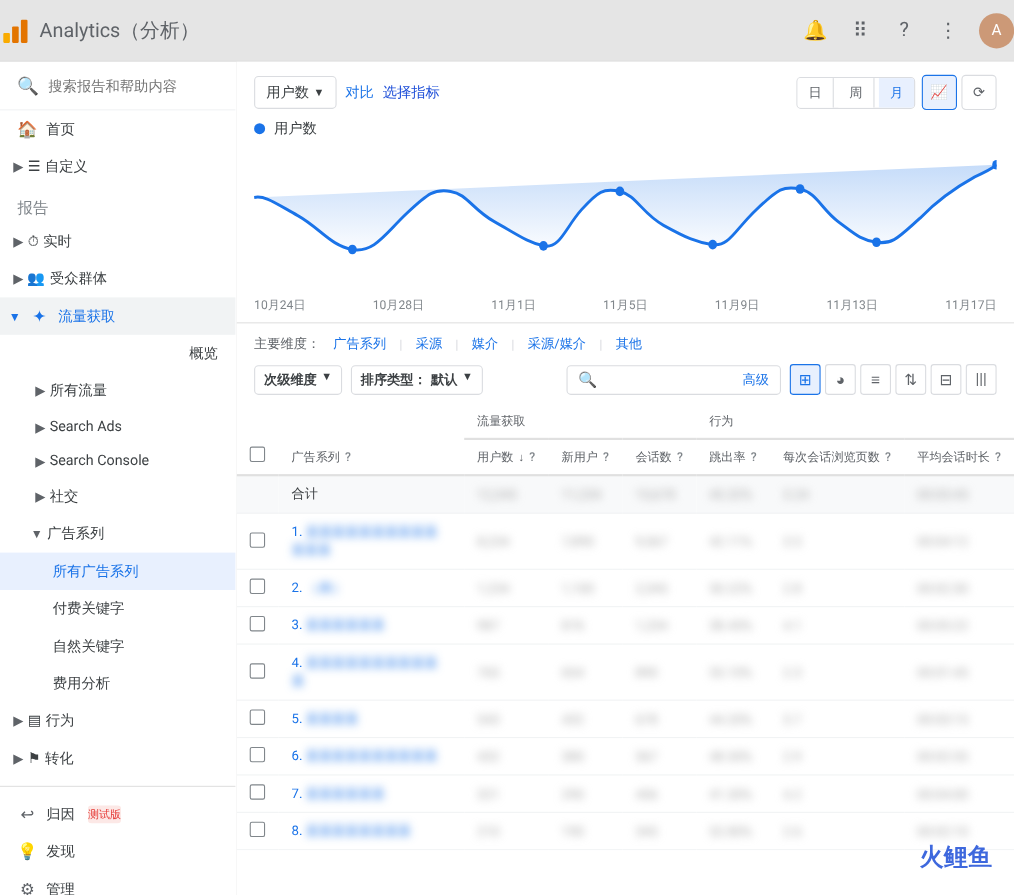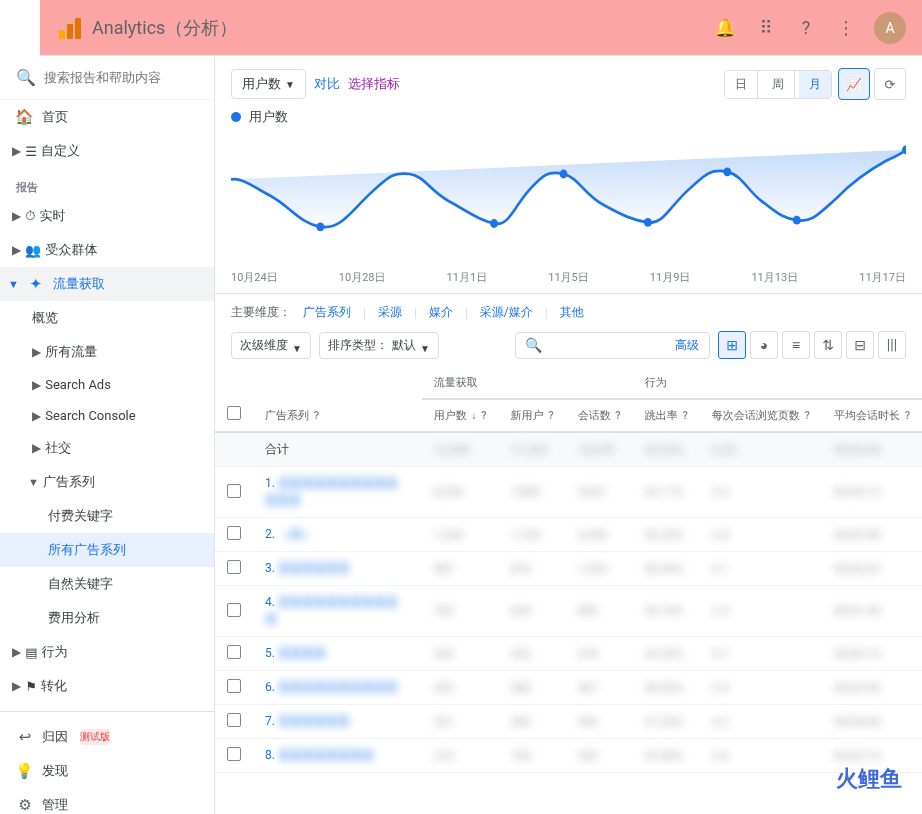--- a/index.html
+++ b/index.html
@@ -1,57 +1,57 @@
 <!DOCTYPE html>
 <html><head>
   <meta charset="utf-8">
   <style>
     * { box-sizing: border-box; margin: 0; padding: 0; }
     body { font-family: 'Roboto', Arial, sans-serif; font-size: 13px; background: #f1f3f4; color: #202124; overflow: hidden; }
 
     .app-container { display: flex; flex-direction: column; height: 814px; width: 922px; background: #fff; }
 
     
-    .header { display: flex; align-items: center; height: 56px; background: #fca5a5; border-bottom: 1px solid #e0e0e0; padding: 0 16px; flex-shrink: 0; margin-left: 40px; }
+    .header { display: flex; align-items: center; height: 56px; background: #e5e5e5; border-bottom: 1px solid #e0e0e0; padding: 0 0; flex-shrink: 0; }
     .header-logo { display: flex; align-items: center; gap: 8px; }
     .logo-icon { width: 28px; height: 28px; }
     .header-title { font-size: 18px; color: #5f6368; font-weight: 400; }
     .header-account { margin-left: 16px; font-size: 12px; color: #5f6368; background: #f1f3f4; padding: 4px 10px; border-radius: 12px; }
     .header-actions { margin-left: auto; display: flex; align-items: center; gap: 16px; }
     .header-icon { width: 24px; height: 24px; color: #5f6368; cursor: pointer; display: flex; align-items: center; justify-content: center; font-size: 18px; }
     .avatar { width: 32px; height: 32px; border-radius: 50%; background: #c97; display: flex; align-items: center; justify-content: center; color: #fff; font-size: 14px; cursor: pointer; }
 
     
     .main-layout { display: flex; flex: 1; overflow: hidden; }
 
     
     .sidebar { width: 215px; background: #fff; border-right: 1px solid #e0e0e0; overflow-y: auto; flex-shrink: 0; padding-bottom: 16px; }
     .sidebar-search { display: flex; align-items: center; padding: 12px 16px; gap: 8px; border-bottom: 1px solid #f1f3f4; }
     .sidebar-search input { border: none; outline: none; font-size: 13px; color: #5f6368; width: 100%; background: transparent; }
 
-    .sidebar-section-label { font-size: 11px; color: #80868b; padding: 12px 16px 4px; font-weight: 700; }
+    .sidebar-section-label { font-size: 14px; color: #80868b; padding: 12px 16px 4px; font-weight: 400; }
     .sidebar-item { display: flex; align-items: center; gap: 8px; padding: 8px 16px; cursor: pointer; color: #3c4043; font-size: 13px; }
     .sidebar-item.active { background: #e8f0fe; color: #1a73e8; font-weight: 500; }
     .sidebar-item .item-icon { width: 18px; height: 18px; display: flex; align-items: center; justify-content: center; font-size: 15px; color: #5f6368; flex-shrink: 0; }
-    .sidebar-item.indent1 { padding-left: 32px; }
+    .sidebar-item.indent1 { padding-left: 32px; justify-content: flex-end; }
     .sidebar-item.indent2 { padding-left: 48px; }
 
     .sidebar-expand { display: flex; align-items: center; gap: 4px; cursor: pointer; padding: 8px 16px 8px 12px; color: #3c4043; font-size: 13px; }
     .expand-icon { font-size: 12px; color: #5f6368; }
 
     .sidebar-divider { height: 1px; background: #e0e0e0; margin: 8px 0; }
 
     
     .content { flex: 1; overflow-y: auto; background: #fff; padding: 0; }
 
     
     .chart-toolbar { display: flex; align-items: center; padding: 12px 16px 8px; gap: 8px; }
     .metric-btn { display: flex; align-items: center; gap: 4px; border: 1px solid #dadce0; border-radius: 4px; padding: 5px 10px; cursor: pointer; font-size: 13px; color: #3c4043; background: #fff; }
     .compare-link { color: #1a73e8; font-size: 13px; cursor: pointer; text-decoration: none; }
-    .select-metric-link { color: #a21caf; font-size: 13px; cursor: pointer; }
+    .select-metric-link { color: #1d4ed8; font-size: 13px; cursor: pointer; }
     .chart-type-btns { margin-left: auto; display: flex; align-items: center; gap: 4px; border: 1px solid #dadce0; border-radius: 4px; overflow: hidden; }
     .chart-type-btns .date-btn { padding: 5px 10px; cursor: pointer; font-size: 12px; color: #5f6368; background: #fff; border: none; border-right: 1px solid #dadce0; }
     .chart-type-btns .date-btn:last-child { border-right: none; }
     .chart-type-btns .date-btn.active { background: #e8f0fe; color: #1a73e8; }
     .chart-icons { display: flex; gap: 4px; }
     .chart-icon-btn { width: 32px; height: 32px; display: flex; align-items: center; justify-content: center; border: 1px solid #dadce0; border-radius: 4px; cursor: pointer; background: #fff; color: #5f6368; }
     .chart-icon-btn.active { border-color: #1a73e8; background: #e8f0fe; color: #1a73e8; }
 
     
     .chart-legend { display: flex; align-items: center; gap: 8px; padding: 0 16px 4px; }
@@ -67,21 +67,21 @@
 
     
     .dimension-tabs { display: flex; align-items: center; padding: 8px 16px 4px; gap: 8px; border-top: 1px solid #e0e0e0; }
     .dim-label { font-size: 12px; color: #5f6368; font-weight: 500; }
     .dim-tab { font-size: 12px; color: #1a73e8; cursor: pointer; padding: 2px 4px; }
     .dim-separator { color: #dadce0; font-size: 12px; }
 
     
     .table-toolbar { display: flex; align-items: center; padding: 4px 16px 8px; gap: 8px; }
     .toolbar-btn { border: 1px solid #dadce0; border-radius: 4px; padding: 4px 10px; font-size: 12px; color: #3c4043; cursor: pointer; background: #fff; }
-    .sort-dropdown { display: flex; align-items: flex-end; gap: 4px; border: 1px solid #dadce0; border-radius: 4px; padding: 4px 8px; font-size: 12px; color: #3c4043; cursor: pointer; background: #fff; }
+    .sort-dropdown { display: flex; align-items: flex-start; gap: 4px; border: 1px solid #dadce0; border-radius: 4px; padding: 4px 8px; font-size: 12px; color: #3c4043; cursor: pointer; background: #fff; font-weight: bold; }
     .table-search { display: flex; align-items: center; gap: 4px; border: 1px solid #dadce0; border-radius: 4px; padding: 4px 10px; margin-left: auto; }
     .table-search input { border: none; outline: none; font-size: 12px; width: 120px; }
     .advanced-btn { color: #1a73e8; font-size: 12px; cursor: pointer; margin-left: 4px; }
     .table-view-btns { display: flex; align-items: center; gap: 4px; }
     .tv-btn { width: 28px; height: 28px; display: flex; align-items: center; justify-content: center; border: 1px solid #dadce0; border-radius: 3px; cursor: pointer; color: #5f6368; font-size: 14px; }
     .tv-btn.active { color: #1a73e8; border-color: #1a73e8; background: #e8f0fe; }
 
     
     .data-table { width: 100%; border-collapse: collapse; font-size: 12px; }
     .data-table thead tr { border-bottom: 2px solid #e0e0e0; }
@@ -186,25 +186,25 @@
       <div class="sidebar-expand" style="padding-left:32px;">
         <span class="expand-icon">▶</span>
         <span>社交</span>
       </div>
 
       <div class="sidebar-expand" style="padding-left:28px;">
         <span class="expand-icon" style="font-size:11px;">▼</span>
         <span>广告系列</span>
       </div>
 
+      <div class="sidebar-item indent2 active">
+        <span>所有广告系列</span>
+      </div>
       <div class="sidebar-item indent2">
         <span>付费关键字</span>
-      </div>
-      <div class="sidebar-item indent2 active">
-        <span>所有广告系列</span>
       </div>
       <div class="sidebar-item indent2">
         <span>自然关键字</span>
       </div>
       <div class="sidebar-item indent2">
         <span>费用分析</span>
       </div>
 
       <div class="sidebar-expand">
         <span class="expand-icon">▶</span>

